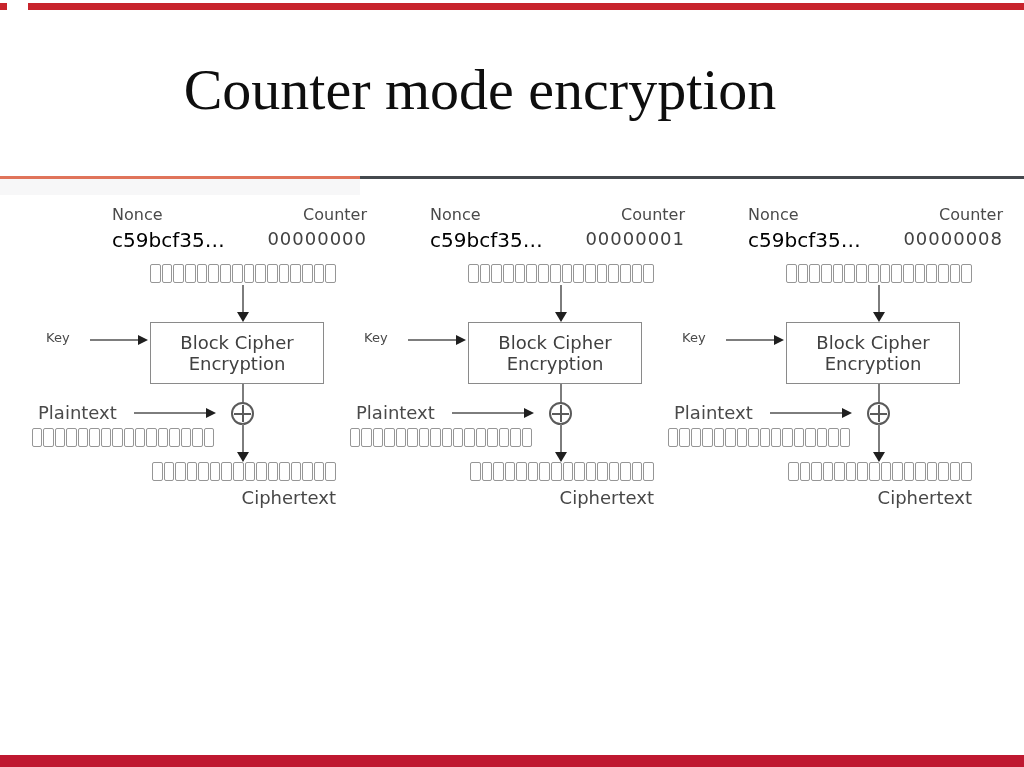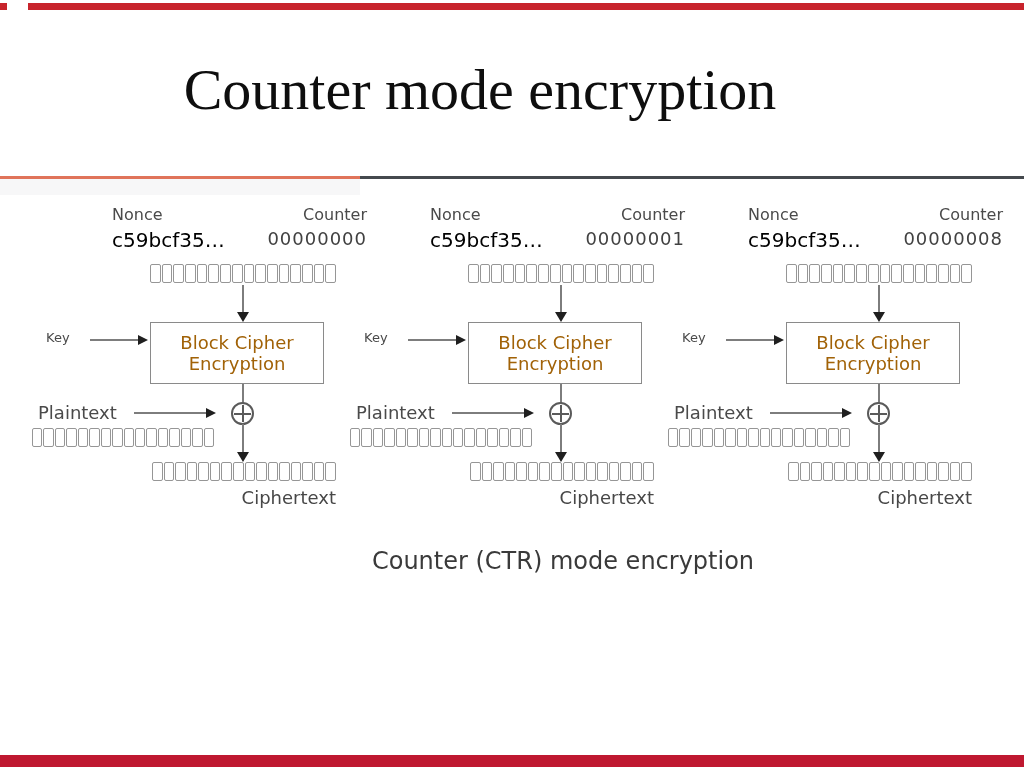--- a/index.html
+++ b/index.html
@@ -49,21 +49,21 @@
   .arrow2-line{left:210px;top:224px;height:28px;}
   .arrow2-head{left:205px;top:252px;}
 
   .key-lbl{left:14px;top:130px;font-size:13px;}
   .key-arrow-line{left:58px;top:139px;width:48px;}
   .key-arrow-head{left:106px;top:135px;}
 
   .bc-box{position:absolute;left:118px;top:122px;width:174px;height:62px;
           border:1.5px solid #8a8a8a;background:#ffffff;box-sizing:border-box;
           display:flex;flex-direction:column;justify-content:center;align-items:center;
-          font-size:18px;color:#a16207;line-height:21px;}
+          font-size:18px;color:#404040;line-height:21px;}
 
   .pt-lbl{left:6px;top:202px;font-size:18px;text-align:right;}
   .pt-arrow-line{left:102px;top:212px;width:72px;}
   .pt-arrow-head{left:174px;top:208px;}
 
   .xor{position:absolute;left:199px;top:202px;width:23px;height:23px;border:2px solid #5a5a5a;
        border-radius:50%;box-sizing:border-box;background:#fff;}
   .xor::before{content:"";position:absolute;left:1px;right:1px;top:50%;margin-top:-1px;height:2px;background:#5a5a5a;}
   .xor::after{content:"";position:absolute;top:1px;bottom:1px;left:50%;margin-left:-1px;width:2px;background:#5a5a5a;}
 
@@ -314,14 +314,13 @@
         <span class="cell"></span>
         <span class="cell"></span>
         <span class="cell"></span>
         <span class="cell"></span>
         <span class="cell"></span>
         <span class="cell"></span>
       </div>
     <div class="ct-lbl">Ciphertext</div>
   </div>
 
-  <div class="caption">Counter (CTR) mode encryption</div>
 </div>
 
 </body></html>

